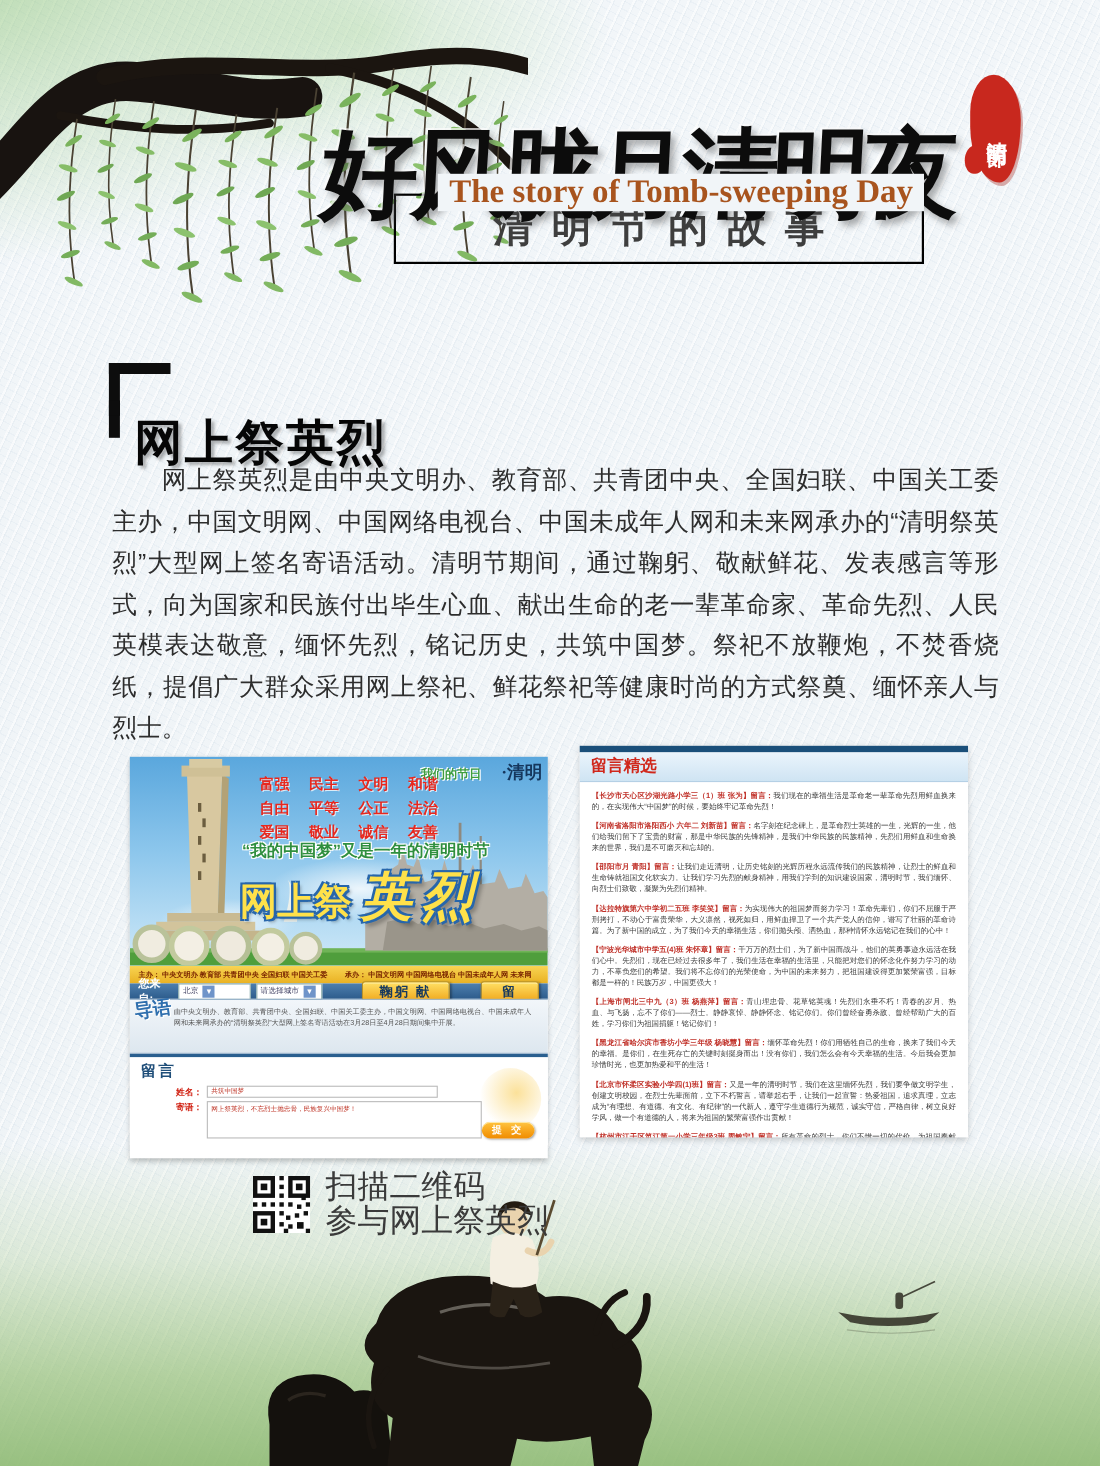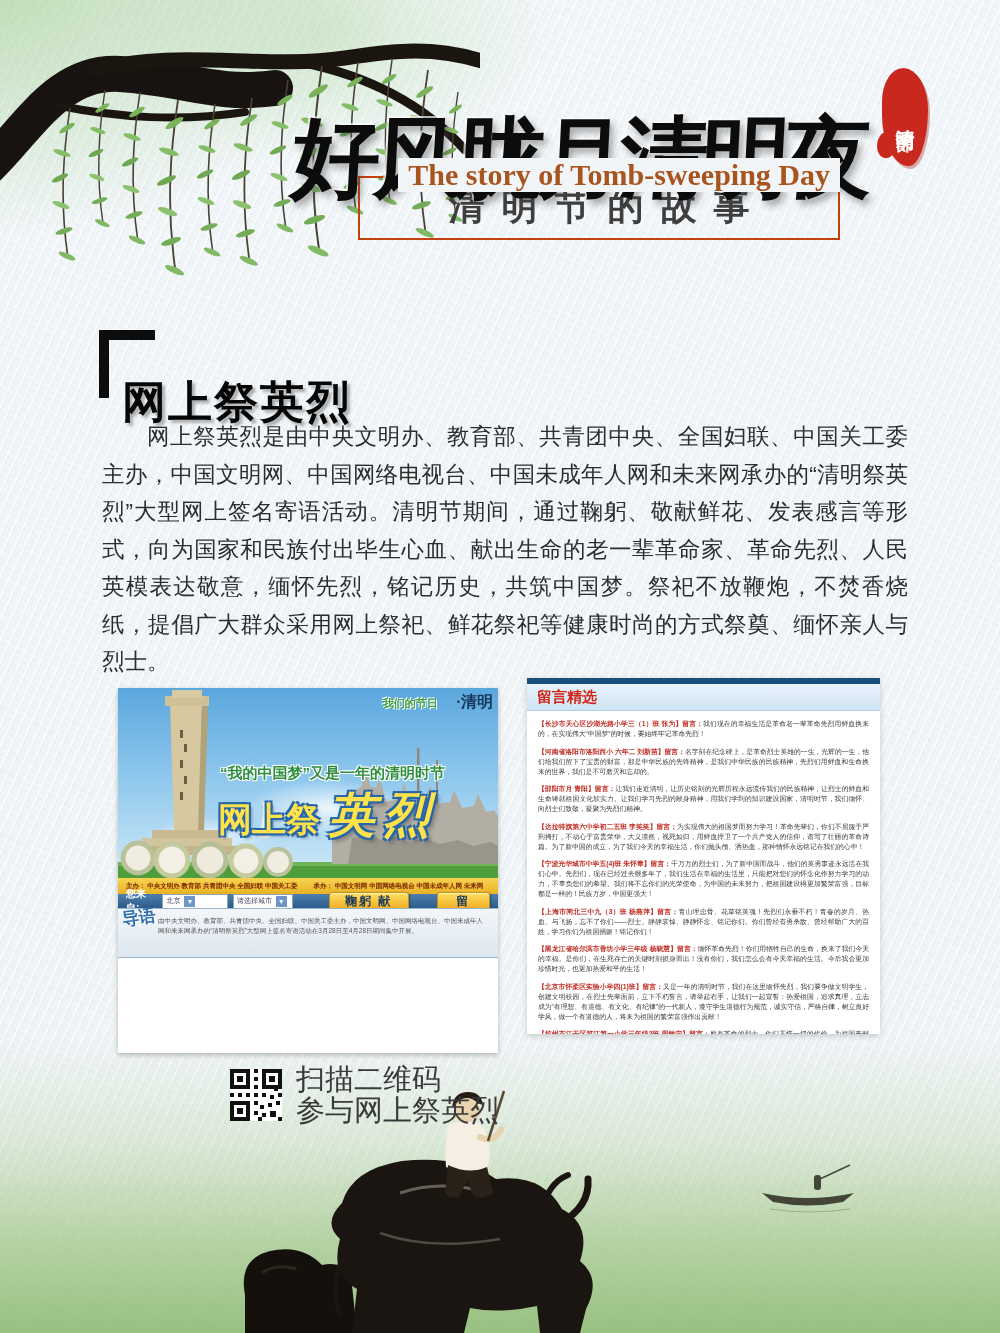--- a/index.html
+++ b/index.html
@@ -16,21 +16,21 @@
   .main-title{position:absolute;left:292px;top:40px;width:600px;z-index:3;
     font-family:"Liberation Serif","DejaVu Serif",serif;font-weight:900;font-size:88px;
     letter-spacing:-6px;color:#0c0c0c;transform:skewX(-3deg);
     text-shadow:4px 5px 7px rgba(70,70,70,.45), -2px -2px 0 rgba(255,255,255,.7);}
   .seal{position:absolute;left:882px;top:68px;width:46px;height:98px;background:#c8281e;z-index:3;
     border-radius:46% 54% 42% 58% / 34% 42% 58% 52%;
     box-shadow:2px 3px 0 rgba(160,30,20,.35);display:flex;align-items:center;justify-content:center;}
   .seal:after{content:"";position:absolute;left:-5px;bottom:8px;width:18px;height:26px;background:#c8281e;border-radius:60% 40% 50% 50%;}
   .seal span{writing-mode:vertical-rl;color:#fff;font-weight:bold;font-size:19px;letter-spacing:3px;
     font-family:"Liberation Serif","DejaVu Serif",serif;z-index:1;}
-  .sub-box{position:absolute;left:358px;top:176px;width:478px;height:60px;border:2px solid #c2410c;z-index:2;}
+  .sub-box{position:absolute;left:358px;top:176px;width:478px;height:60px;border:2px solid #000000;z-index:2;}
   .sub-zh{display:block;text-align:center;line-height:58px;font-size:36px;font-weight:bold;color:#3e3e3e;
     letter-spacing:17px;text-indent:17px;font-family:"Liberation Serif","DejaVu Serif",serif;}
   .sub-en{position:absolute;left:358px;top:158px;width:482px;text-align:right;z-index:3;}
   .sub-en span{display:inline-block;background:#f1f5f8;padding:0 10px;
     font-family:"Liberation Serif","DejaVu Serif",serif;font-weight:bold;font-size:30px;color:#a8541e;}
   
   .bracket{position:absolute;left:99px;top:330px;width:46px;height:58px;
     border-top:10px solid #0d0d0d;border-left:10px solid #0d0d0d;z-index:2;}
   .bracket:after{content:"";position:absolute;left:-10px;top:24px;width:10px;height:14px;background:#0d0d0d;}
   .sec-title{position:absolute;left:122px;top:336px;z-index:3;font-size:44px;font-weight:900;color:#060606;
@@ -190,20 +190,34 @@
       <path d="M140,150 q8,-26 4,-38 q10,14 8,38 z" fill="#f6f4ea" opacity=".85"></path>
 
       <rect x="299" y="60" width="2.5" height="58" fill="#8e897f"></rect>
       <rect x="318" y="72" width="2" height="46" fill="#8e897f"></rect>
       <path d="M214,176 L214,142 L226,140 L228,122 L236,120 L238,102 L244,98 L247,80 L252,98 L258,100 L262,90 L268,114 L282,110 L286,94 L292,114 L306,112 L312,98 L318,116 L332,114 L336,102 L344,120 L356,118 L360,106 L368,124 L376,122 L380,128 L380,176 Z" fill="#b3aea4"></path>
       <path d="M230,176 L234,150 L252,146 L262,152 L276,148 L290,154 L306,150 L322,156 L340,152 L356,158 L372,154 L380,158 L380,176 Z" fill="#9a958a"></path>
     </svg>
     <div class="festival">
       <span class="fl">我们的节日</span><span class="fn">·清明</span>
     </div>
+    <div class="values">
+      <span>富强</span>
+      <span>民主</span>
+      <span>文明</span>
+      <span>和谐</span>
+      <span>自由</span>
+      <span>平等</span>
+      <span>公正</span>
+      <span>法治</span>
+      <span>爱国</span>
+      <span>敬业</span>
+      <span>诚信</span>
+      <span>友善</span>
+    </div>
     <div class="activity">“我的中国梦”又是一年的清明时节</div>
     <div class="big-title">
       <span class="t1">网上祭</span><span class="t2">英烈</span>
     </div>
   </div>
   <div class="orgline">
     <span>主办： 中央文明办 教育部 共青团中央 全国妇联 中国关工委</span>
     <span>承办： 中国文明网 中国网络电视台 中国未成年人网 未来网</span>
   </div>
   <div class="toolbar">
@@ -215,20 +229,32 @@
     <div class="sel s2">
       <span>请选择城市</span>
       <i class="chev">▾</i>
     </div>
     <button class="ybtn b1">鞠躬 献花</button>
     <button class="ybtn b2">留 言</button>
   </div>
   <div class="intro">
     <span class="badge">导语</span>
     <p>由中央文明办、教育部、共青团中央、全国妇联、中国关工委主办，中国文明网、中国网络电视台、中国未成年人网和未来网承办的“清明祭英烈”大型网上签名寄语活动在3月28日至4月28日期间集中开展。</p>
+  </div>
+  <div class="wform">
+    <div class="ftitle">留言</div>
+    <div class="frow r1">
+      <label>姓名：</label>
+      <input class="mini-input" readonly="" value="共筑中国梦" style="">
+    </div>
+    <div class="frow r2">
+      <label>寄语：</label>
+      <textarea class="mini-area" readonly="" style="">网上祭英烈，不忘烈士抛忠骨，民族复兴中国梦！</textarea>
+    </div>
+    <button class="submit">提 交</button>
   </div>
 </div>
 
 <div class="panel">
   <div class="panel-top"></div>
   <div class="panel-head">留言精选</div>
   <div class="panel-body">
     <p class="msg"><span class="src">【长沙市天心区沙湖光路小学三（1）班 张为】留言：</span><span>我们现在的幸福生活是革命老一辈革命先烈用鲜血换来的，在实现伟大“中国梦”的时候，要始终牢记革命先烈！</span></p>
     <p class="msg"><span class="src">【河南省洛阳市洛阳西小 六年二 刘新苗】留言：</span><span>名字刻在纪念碑上，是革命烈士英雄的一生，光辉的一生，他们给我们留下了宝贵的财富，那是中华民族的先锋精神，是我们中华民族的民族精神，先烈们用鲜血和生命换来的世界，我们是不可磨灭和忘却的。</span></p>
     <p class="msg"><span class="src">【邵阳市月 青阳】留言：</span><span>让我们走近清明，让历史铭刻的光辉历程永远流传我们的民族精神，让烈士的鲜血和生命铸就祖国文化软实力。让我们学习先烈的献身精神，用我们学到的知识建设国家，清明时节，我们缅怀、向烈士们致敬，凝聚为先烈们精神。</span></p>

